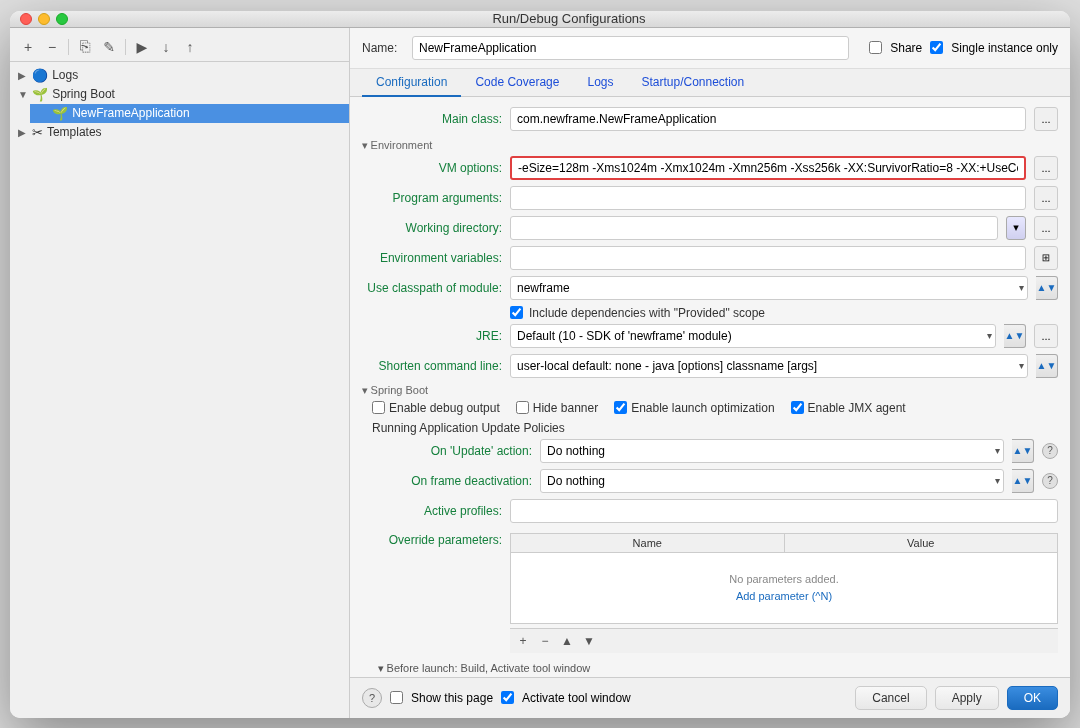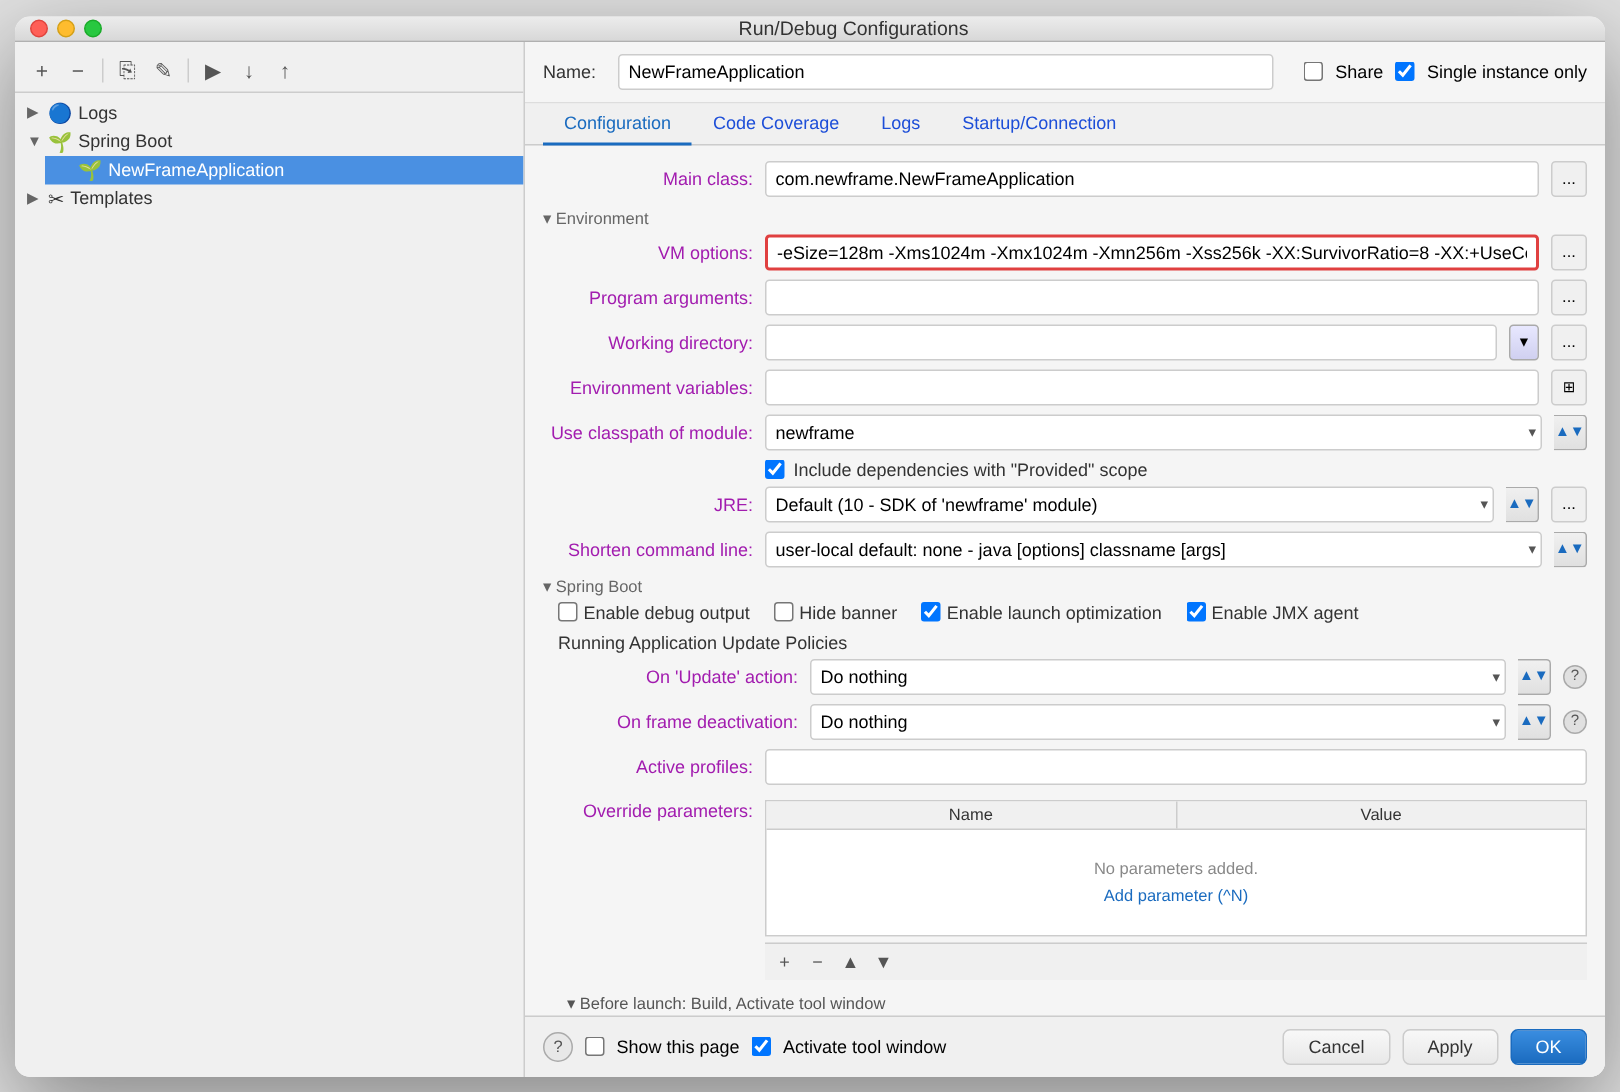--- a/index.html
+++ b/index.html
@@ -155,21 +155,21 @@
     }
     .form-row {
       display: flex;
       align-items: center;
       margin-bottom: 6px;
       gap: 8px;
     }
     .form-label {
       min-width: 140px;
       font-size: 12px;
-      color: #a21caf;
+      color: #15803d;
       text-align: right;
     }
     .form-input {
       flex: 1;
       height: 24px;
       border: 1px solid #ccc;
       border-radius: 3px;
       padding: 2px 6px;
       font-size: 12px;
       background: white;

